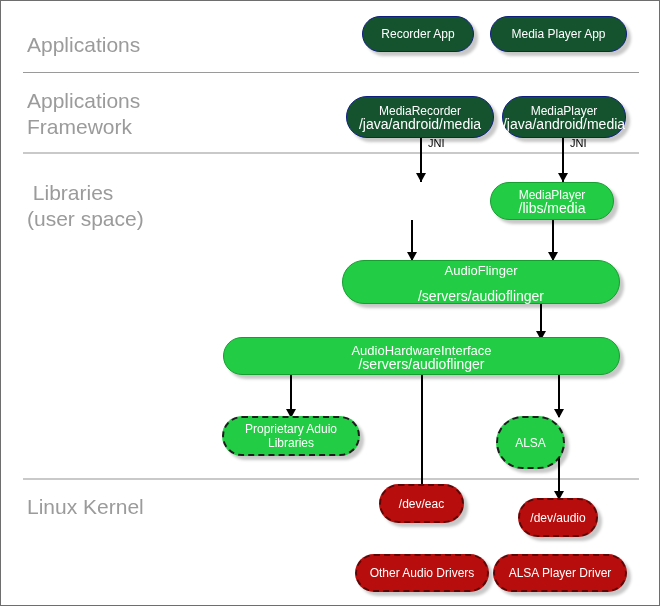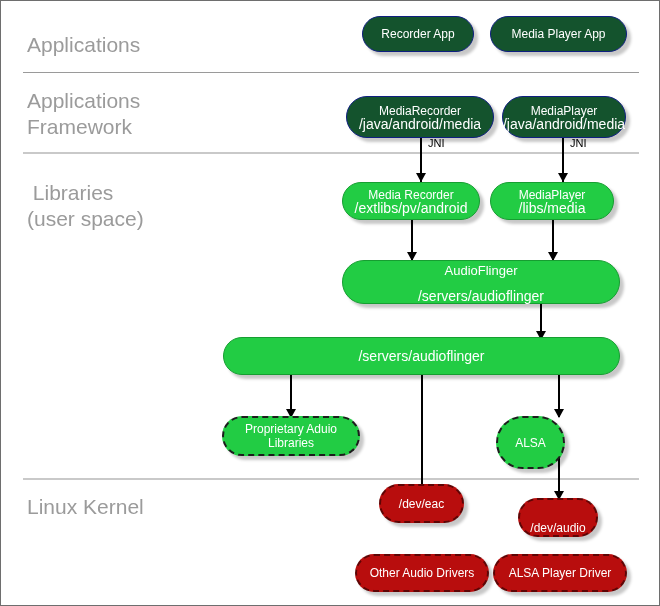--- a/index.html
+++ b/index.html
@@ -150,53 +150,50 @@
   <div class="node blue" style="left:345px; top:95px; width:148px; height:42px;">
     <span class="title">MediaRecorder</span>
     <span class="sub">/java/android/media</span>
   </div>
 
   <div class="node blue" style="left:501px; top:95px; width:124px; height:42px;">
     <span class="title">MediaPlayer</span>
     <span class="sub">/java/android/media</span>
   </div>
 
-  <div class="node green" style="left:341px; top:181px; width:138px; height:38px;">
-    <span class="title">Media Recorder</span>
-    <span class="sub">/extlibs/pv/android</span>
-  </div>
 
   <div class="node green" style="left:489px; top:181px; width:124px; height:38px;">
     <span class="title">MediaPlayer</span>
     <span class="sub">/libs/media</span>
   </div>
 
   <div class="node green big" style="left:341px; top:259px; width:278px; height:44px;gap:12px;">
     <span class="title">AudioFlinger</span>
     <span class="sub">/servers/audioflinger</span>
   </div>
 
   <div class="node green big" style="left:222px; top:336px; width:397px; height:38px;">
+    <span class="title">AudioHardwareInterface</span>
     <span class="sub">/servers/audioflinger</span>
   </div>
 
   <div class="node green dashed" style="left:221px; top:415px; width:138px; height:40px;">
     <span class="title">Proprietary Aduio</span>
     <span class="title">Libraries</span>
   </div>
 
   <div class="node green dashed" style="left:495px; top:415px; width:69px; height:53px;">
     <span class="title">ALSA</span>
   </div>
 
   <div class="node red" style="left:378px; top:483px; width:85px; height:39px;">
     <span class="title">/dev/eac</span>
   </div>
 
-  <div class="node red" style="left:517px; top:497px; width:80px; height:39px;justify-content:flex-end;">
+  <div class="node red" style="left:517px; top:497px; width:80px; height:39px;">
     <span class="title">/dev/audio</span>
   </div>
 
   <div class="node red" style="left:354px; top:553px; width:134px; height:38px;">
     <span class="title">Other Audio Drivers</span>
   </div>
 
   <div class="node red" style="left:492px; top:553px; width:134px; height:38px;">
     <span class="title">ALSA Player Driver</span>
   </div>

